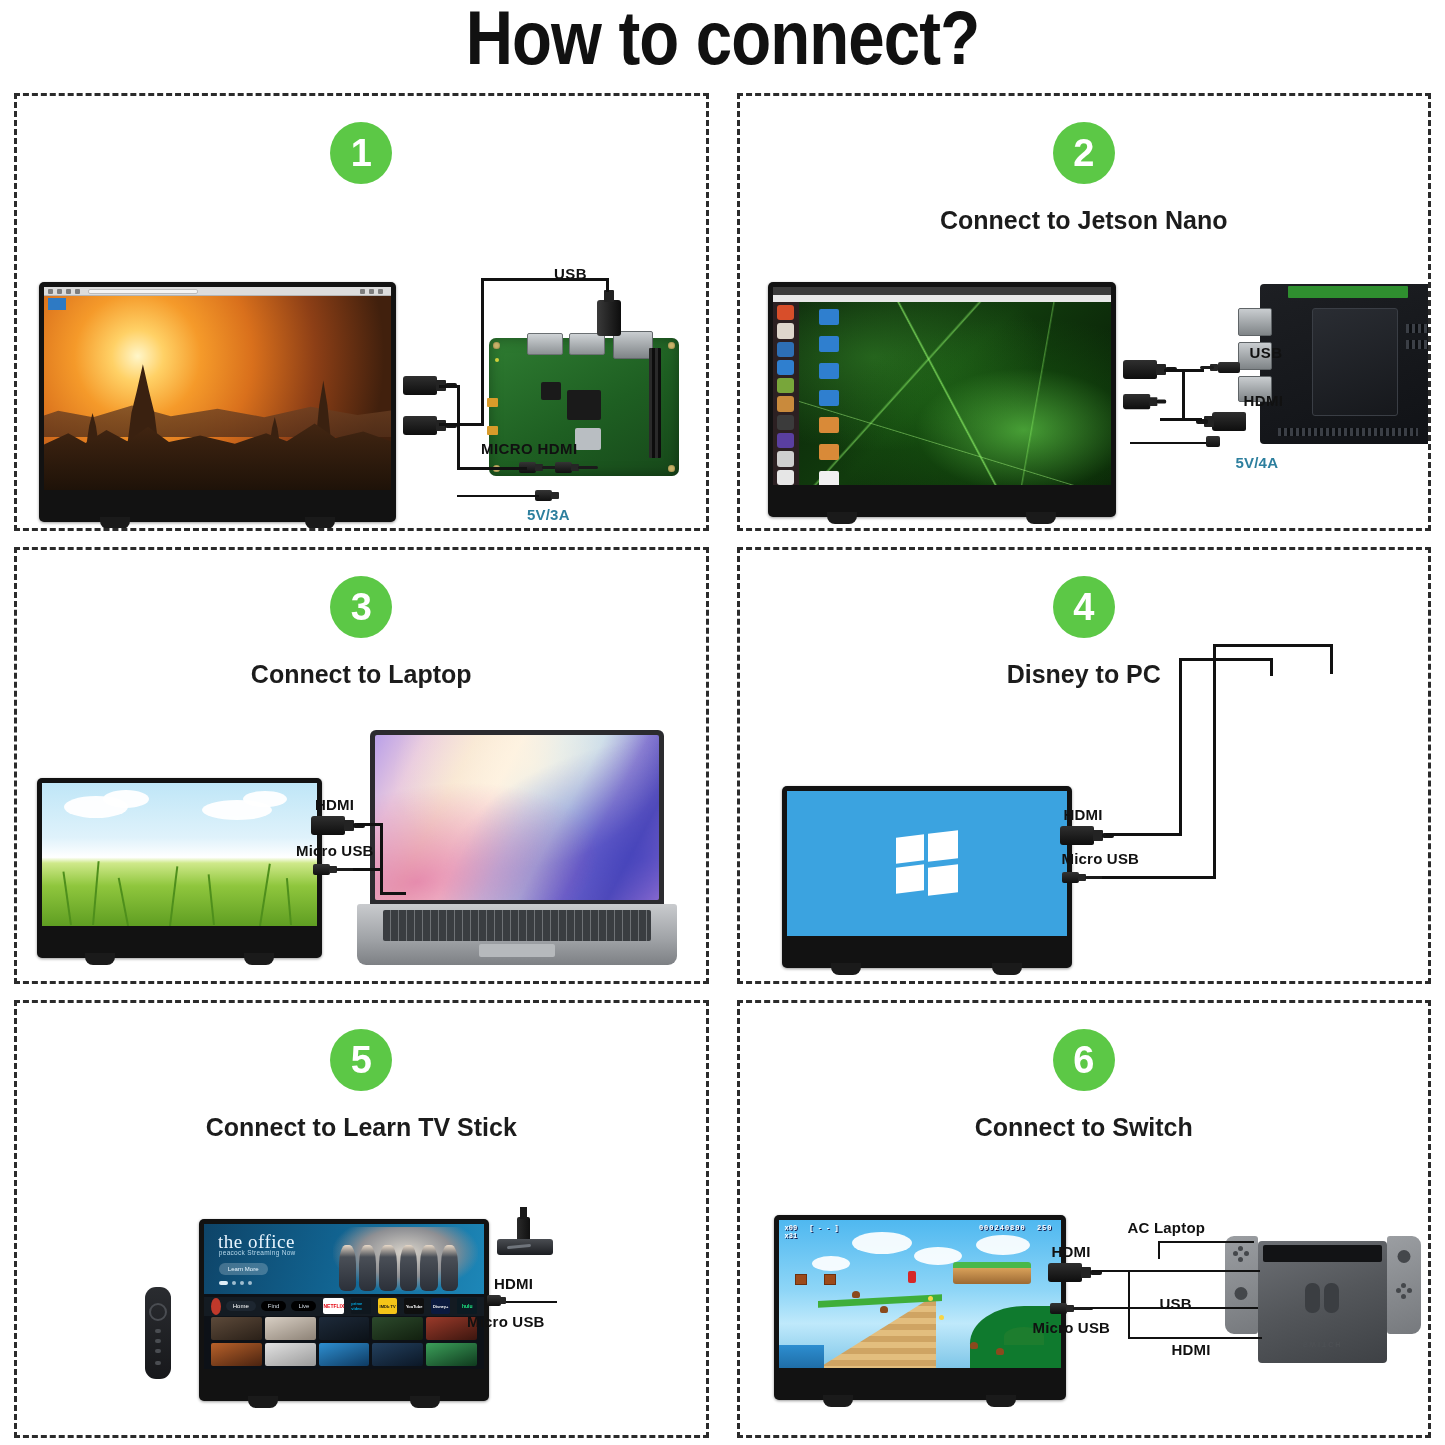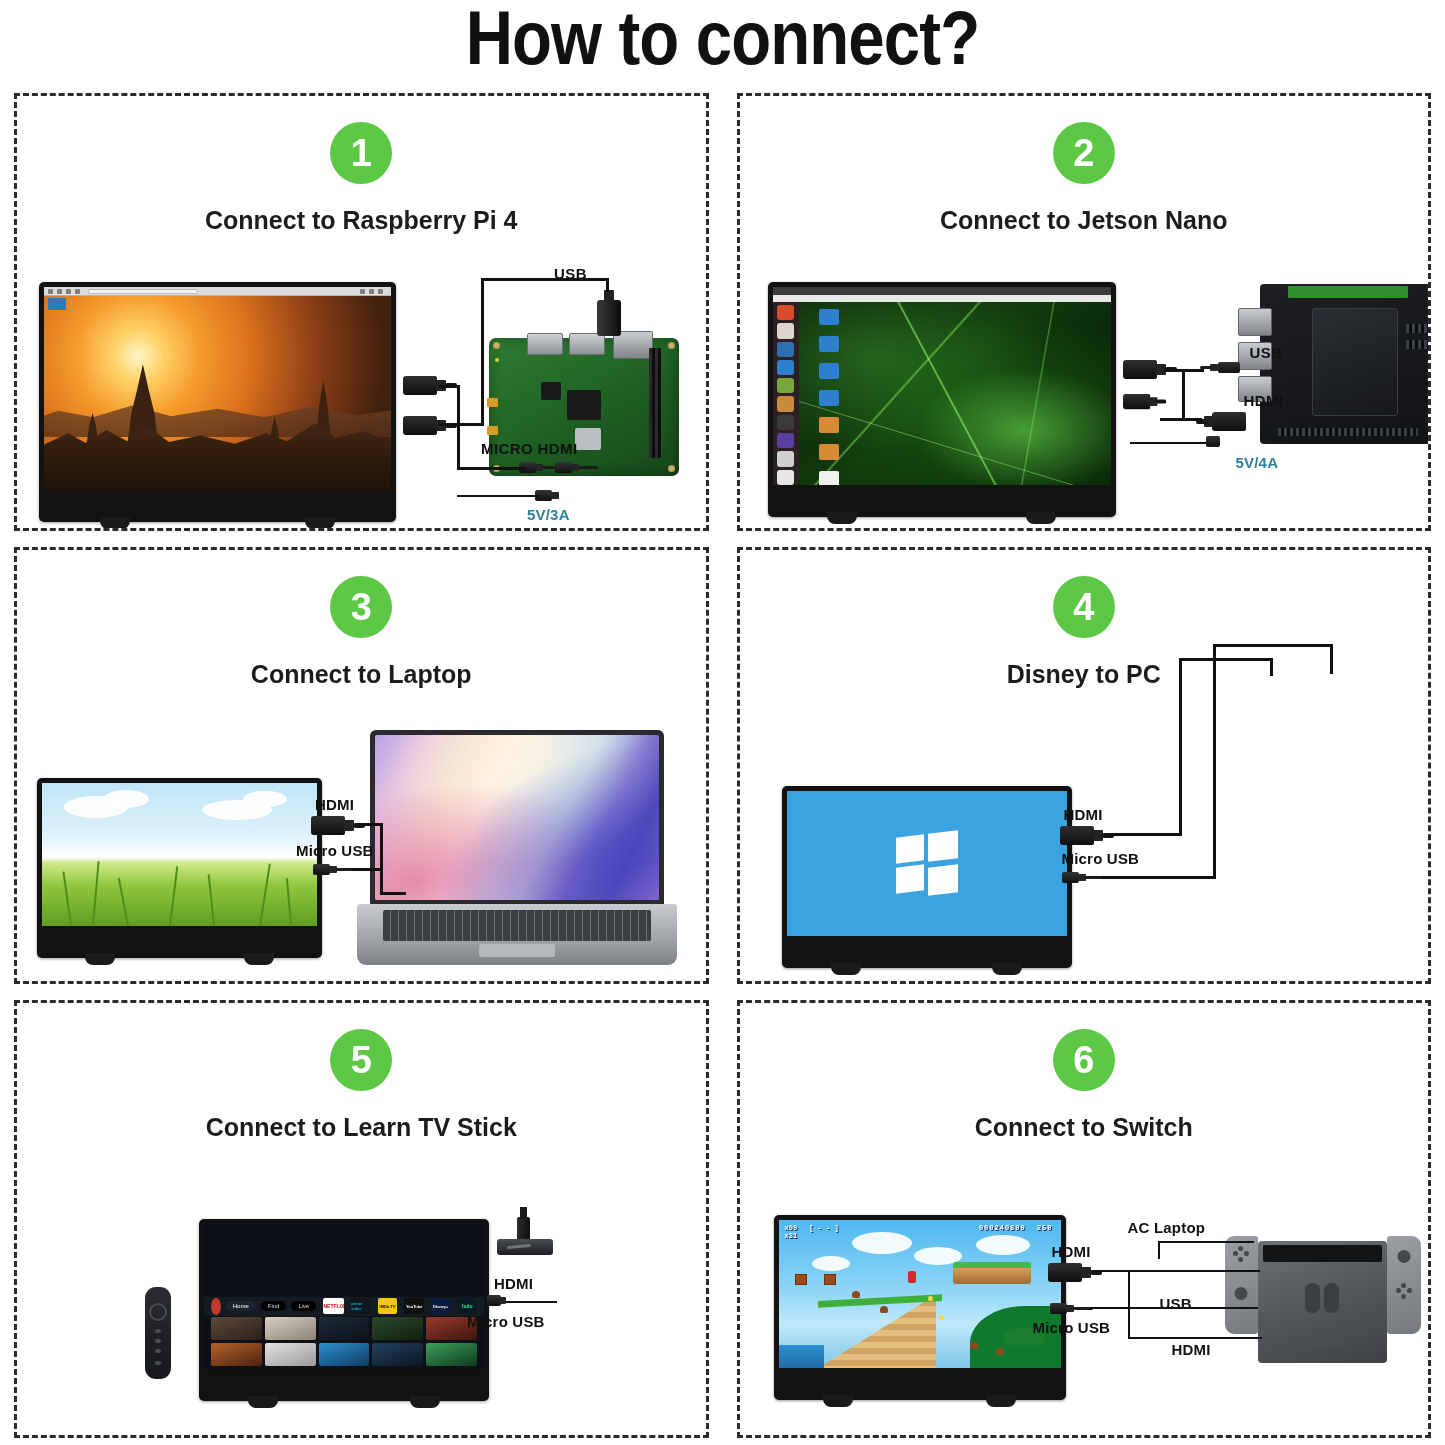--- a/index.html
+++ b/index.html
@@ -389,21 +389,20 @@
 
 <div class="page">
 
   <div class="page-title">How to connect?</div>
 
   <div class="grid">
 
     <div class="panel">
       <div class="badge">1</div>
       <div class="panel-title">
-        <span>Connect to Raspberry Pi 4</span>
       </div>
 
       <div class="stage">
 
         <div class="monitor" style="left:22px; top:16px; width:357px; height:240px;">
           <div class="bezel">
             <div class="screen">
               <div class="scr-sunset">
                 <div class="browserbar">
                   <i style="left:4px"></i>
@@ -700,20 +699,39 @@
       <div class="badge">5</div>
       <div class="panel-title">
         <span>Connect to Learn TV Stick</span>
       </div>
 
       <div class="stage">
         <div class="monitor" style="left:182px; top:46px; width:290px; height:182px;">
           <div class="bezel">
             <div class="screen">
               <div class="scr-fire">
+                <div class="hero">
+                  <div class="cast">
+                    <i style="left:4%"></i>
+                      <i style="left:18%"></i>
+                      <i style="left:32%"></i>
+                    <i style="left:46%"></i>
+                      <i style="left:60%"></i>
+                      <i style="left:74%"></i>
+                  </div>
+                  <div class="hero-title">the office</div>
+                  <div class="hero-sub">peacock  Streaming Now</div>
+                  <div class="hero-btn">Learn More</div>
+                  <div class="dots">
+                    <u class="w"></u>
+                      <u></u>
+                      <u></u>
+                      <u></u>
+                  </div>
+                </div>
                 <div class="approw">
                   <div class="av"></div>
                   <div class="pill on">Home</div>
                   <div class="pill">Find</div>
                   <div class="pill">Live</div>
                   <div class="tile" style="background:#fff; color:#e50914;">NETFLIX</div>
                   <div class="tile" style="background:#0f171e; color:#00a8e1; font-size:4px;">prime video</div>
                   <div class="tile" style="background:#f5c518; color:#111; font-size:4px;">IMDb TV</div>
                   <div class="tile" style="background:#0f0f0f; color:#fff; font-size:4px;">YouTube</div>
                   <div class="tile" style="background:#0b1a3f; color:#fff; font-size:4px;">Disney+</div>

